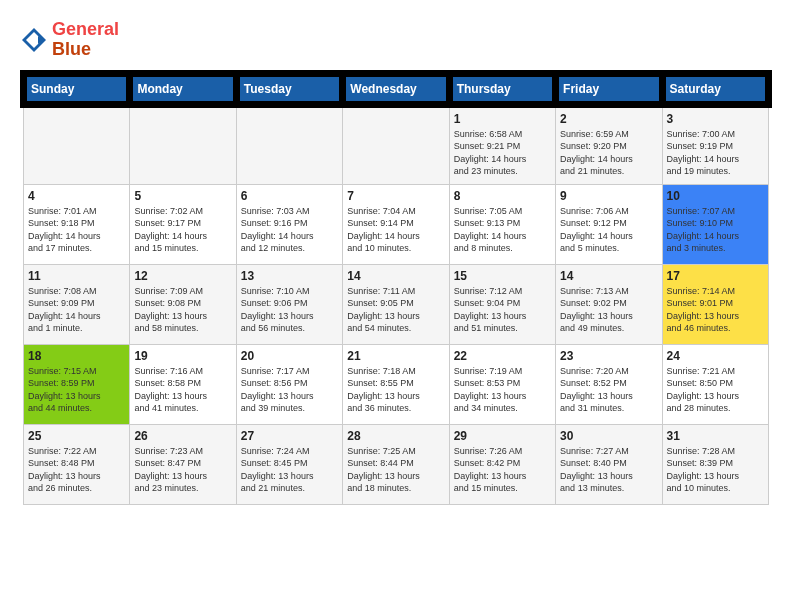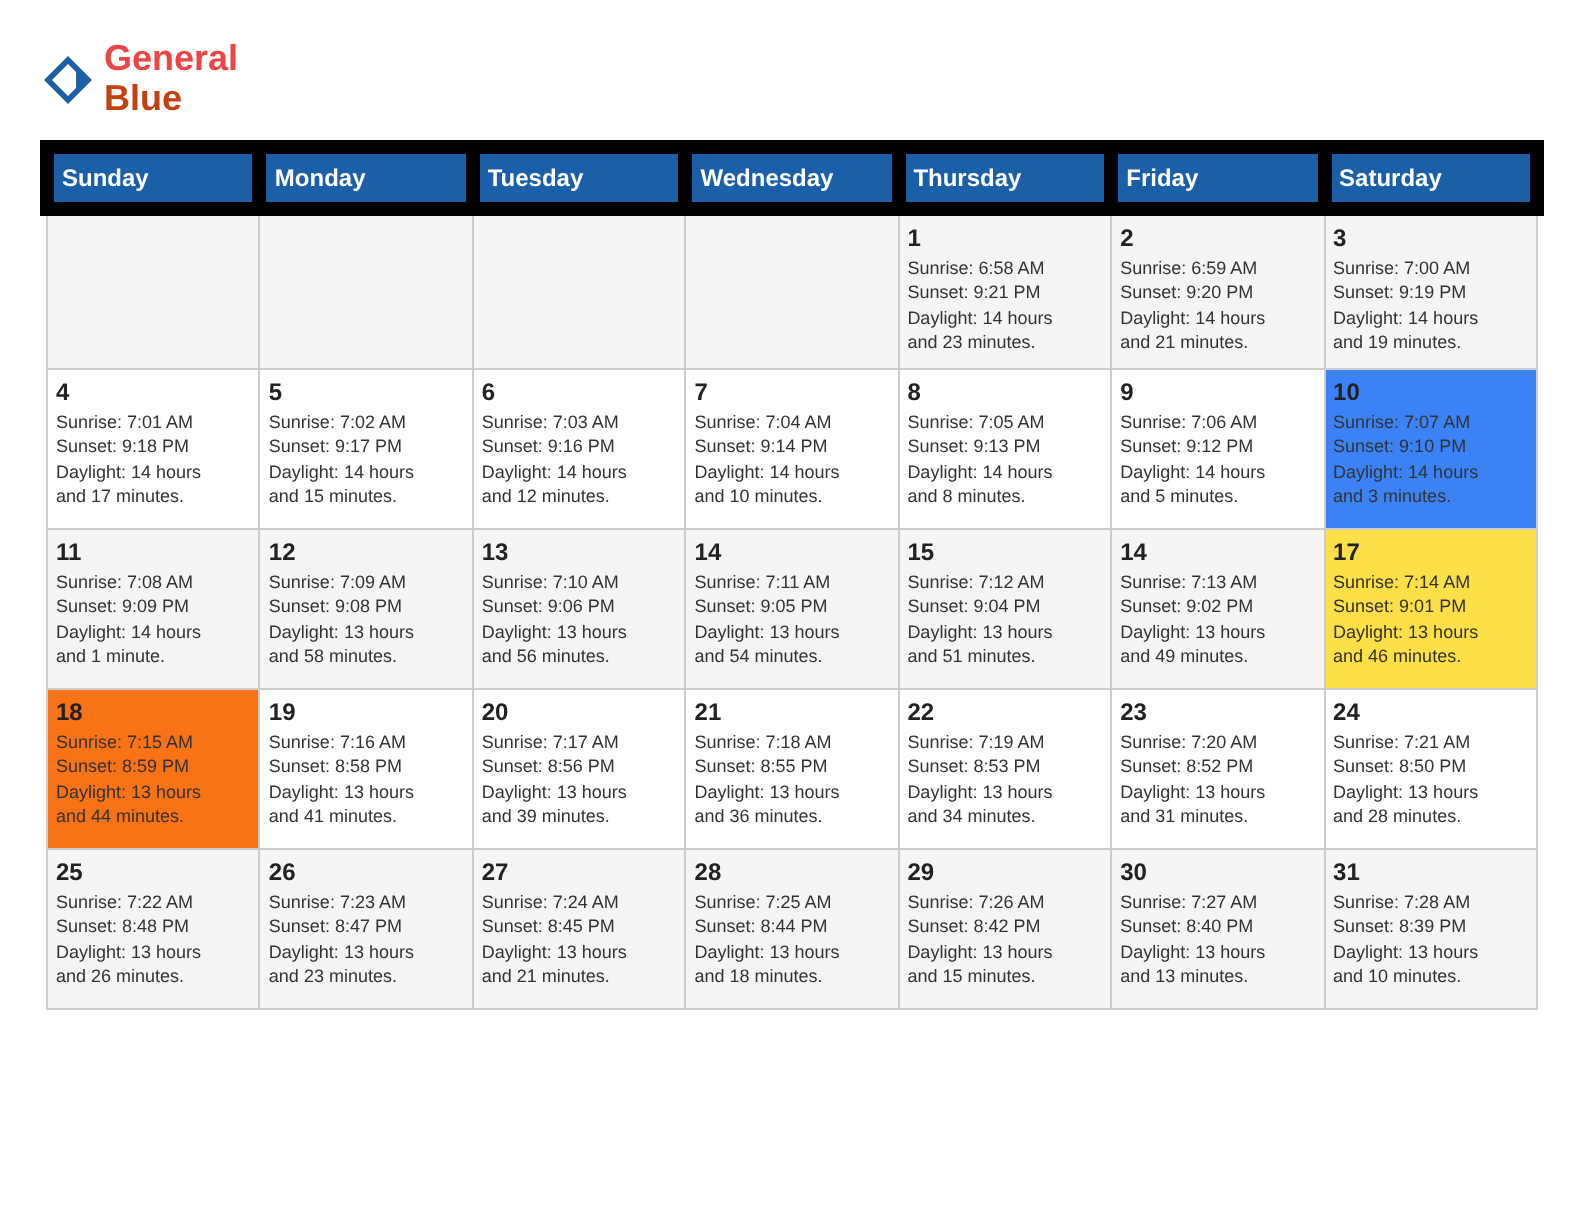--- a/index.html
+++ b/index.html
@@ -175,21 +175,21 @@
         <td style="background: rgb(245, 245, 245);">
           <span class="day-num">14</span>
           <div class="day-content">Sunrise: 7:13 AM<br>Sunset: 9:02 PM<br>Daylight: 13 hours<br>and 49 minutes.</div>
         </td>
         <td style="background: #fde047;">
           <span class="day-num">17</span>
           <div class="day-content">Sunrise: 7:14 AM<br>Sunset: 9:01 PM<br>Daylight: 13 hours<br>and 46 minutes.</div>
         </td>
       </tr>
       <tr>
-        <td style="background: #f97316;">
+        <td style="background: #84cc16;">
           <span class="day-num">18</span>
           <div class="day-content">Sunrise: 7:15 AM<br>Sunset: 8:59 PM<br>Daylight: 13 hours<br>and 44 minutes.</div>
         </td>
         <td style="background: rgb(255, 255, 255);">
           <span class="day-num">19</span>
           <div class="day-content">Sunrise: 7:16 AM<br>Sunset: 8:58 PM<br>Daylight: 13 hours<br>and 41 minutes.</div>
         </td>
         <td style="background: rgb(255, 255, 255);">
           <span class="day-num">20</span>
           <div class="day-content">Sunrise: 7:17 AM<br>Sunset: 8:56 PM<br>Daylight: 13 hours<br>and 39 minutes.</div>

